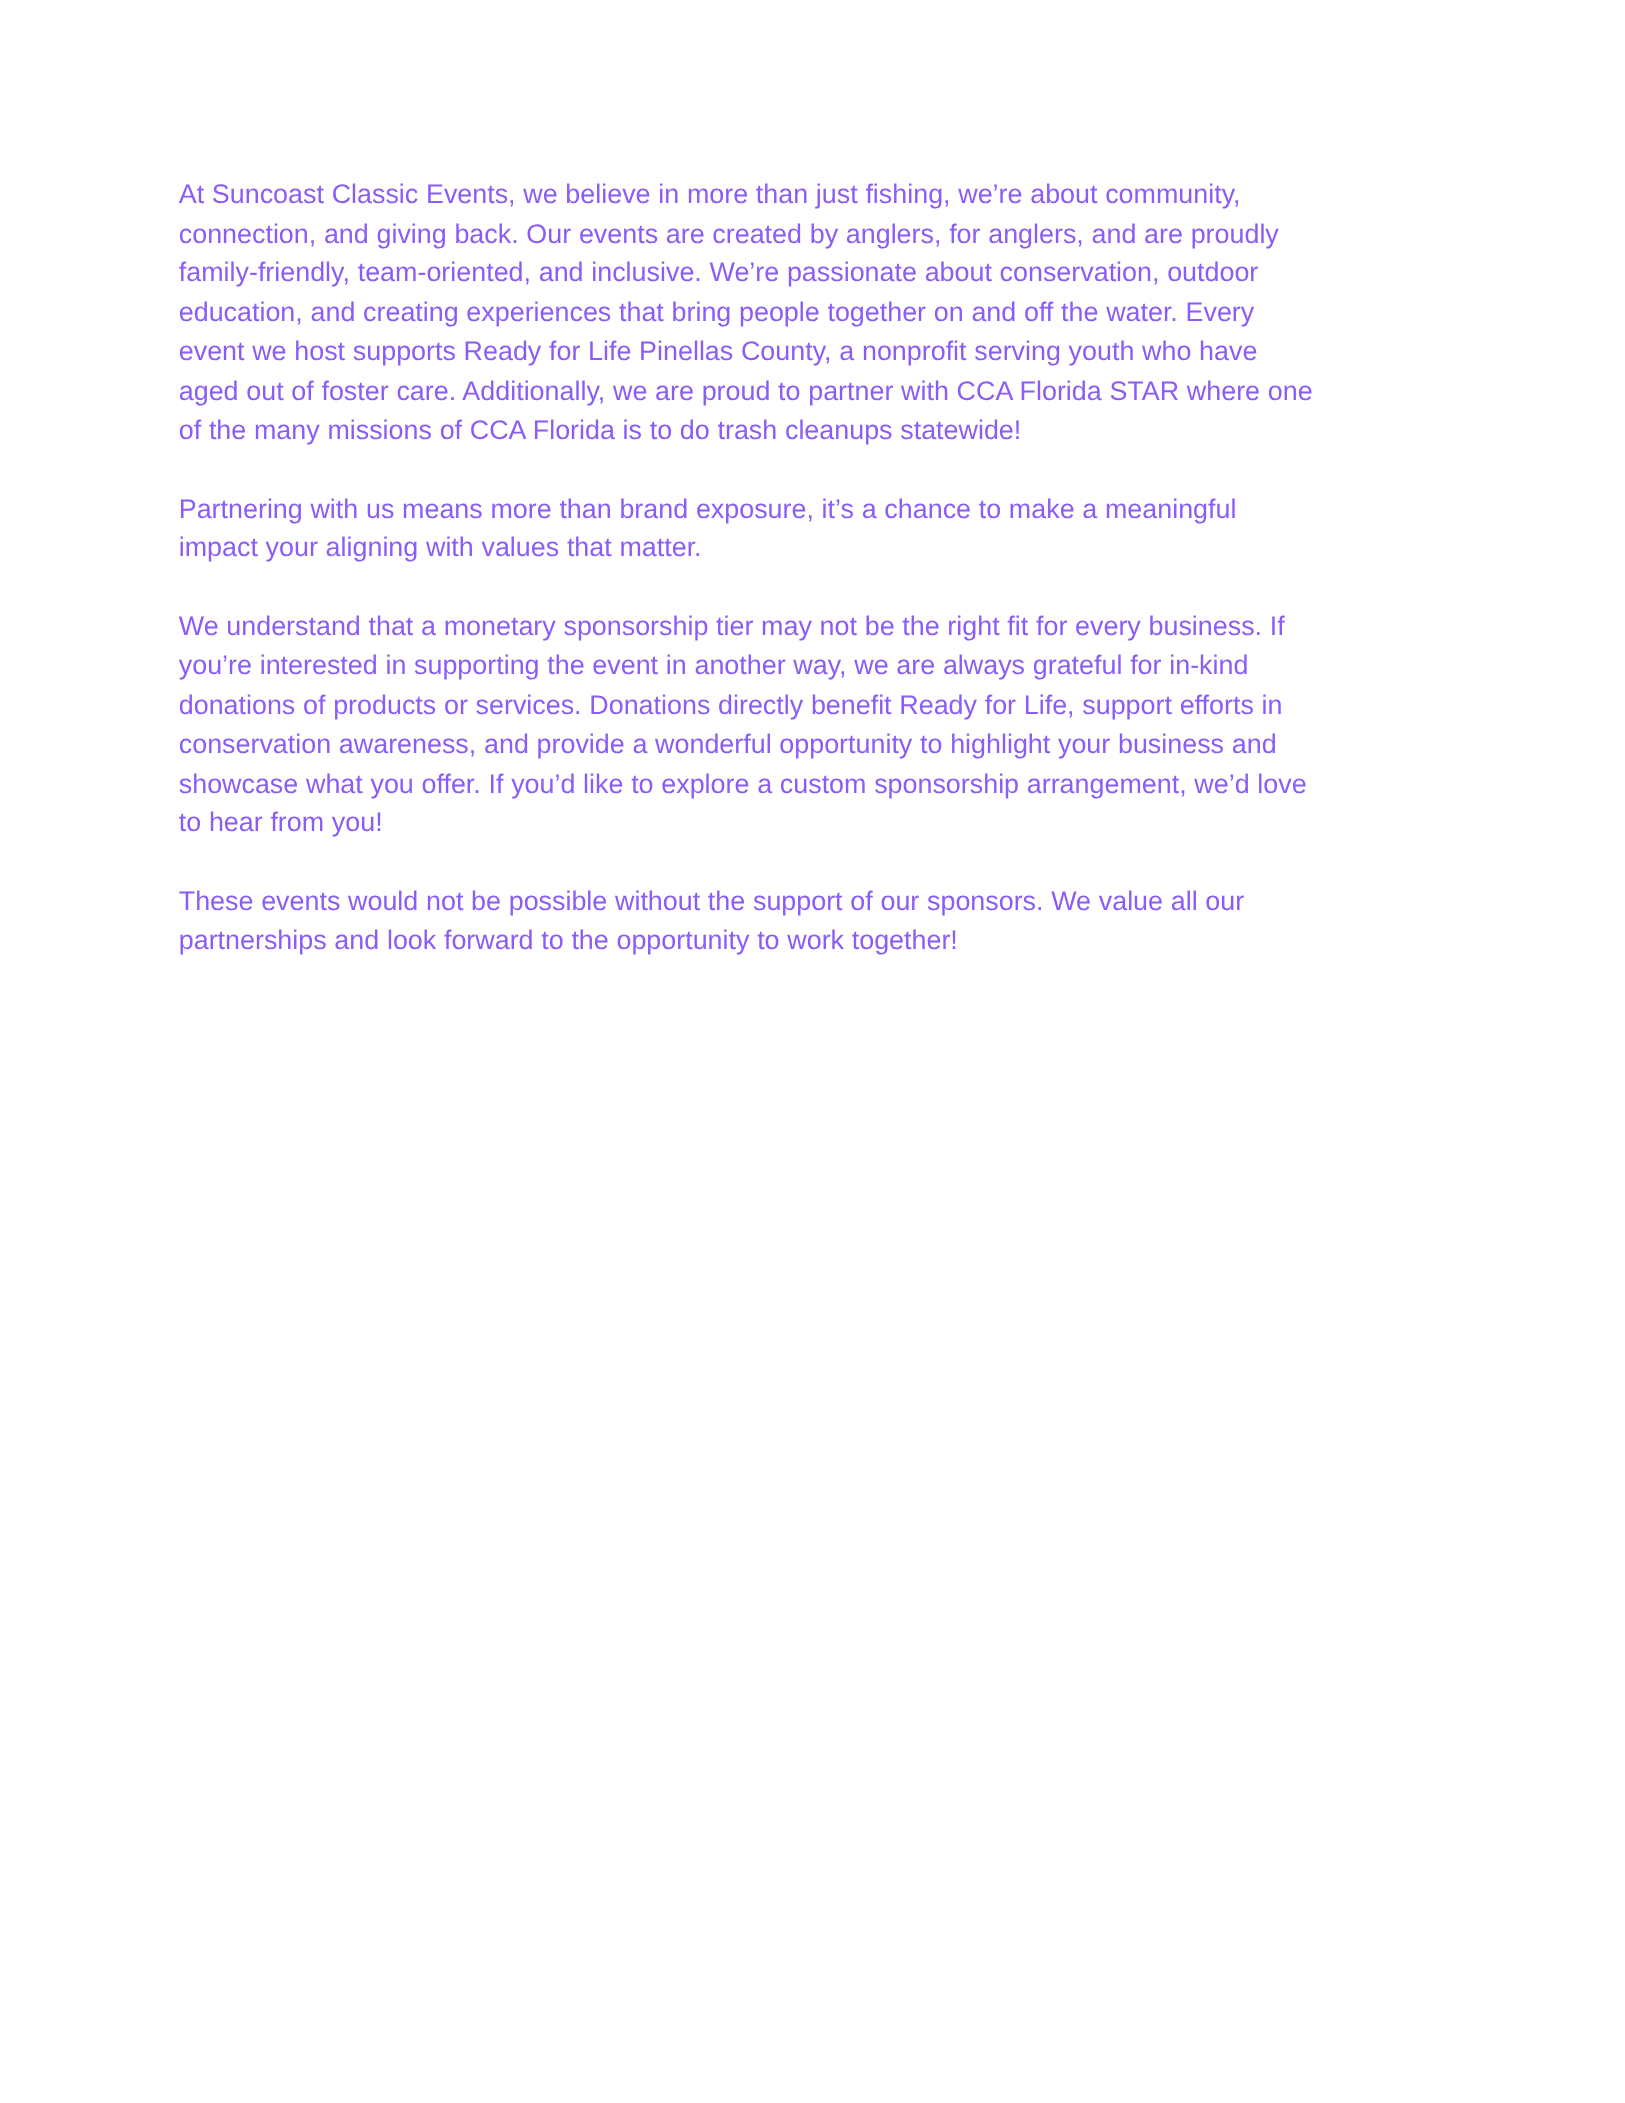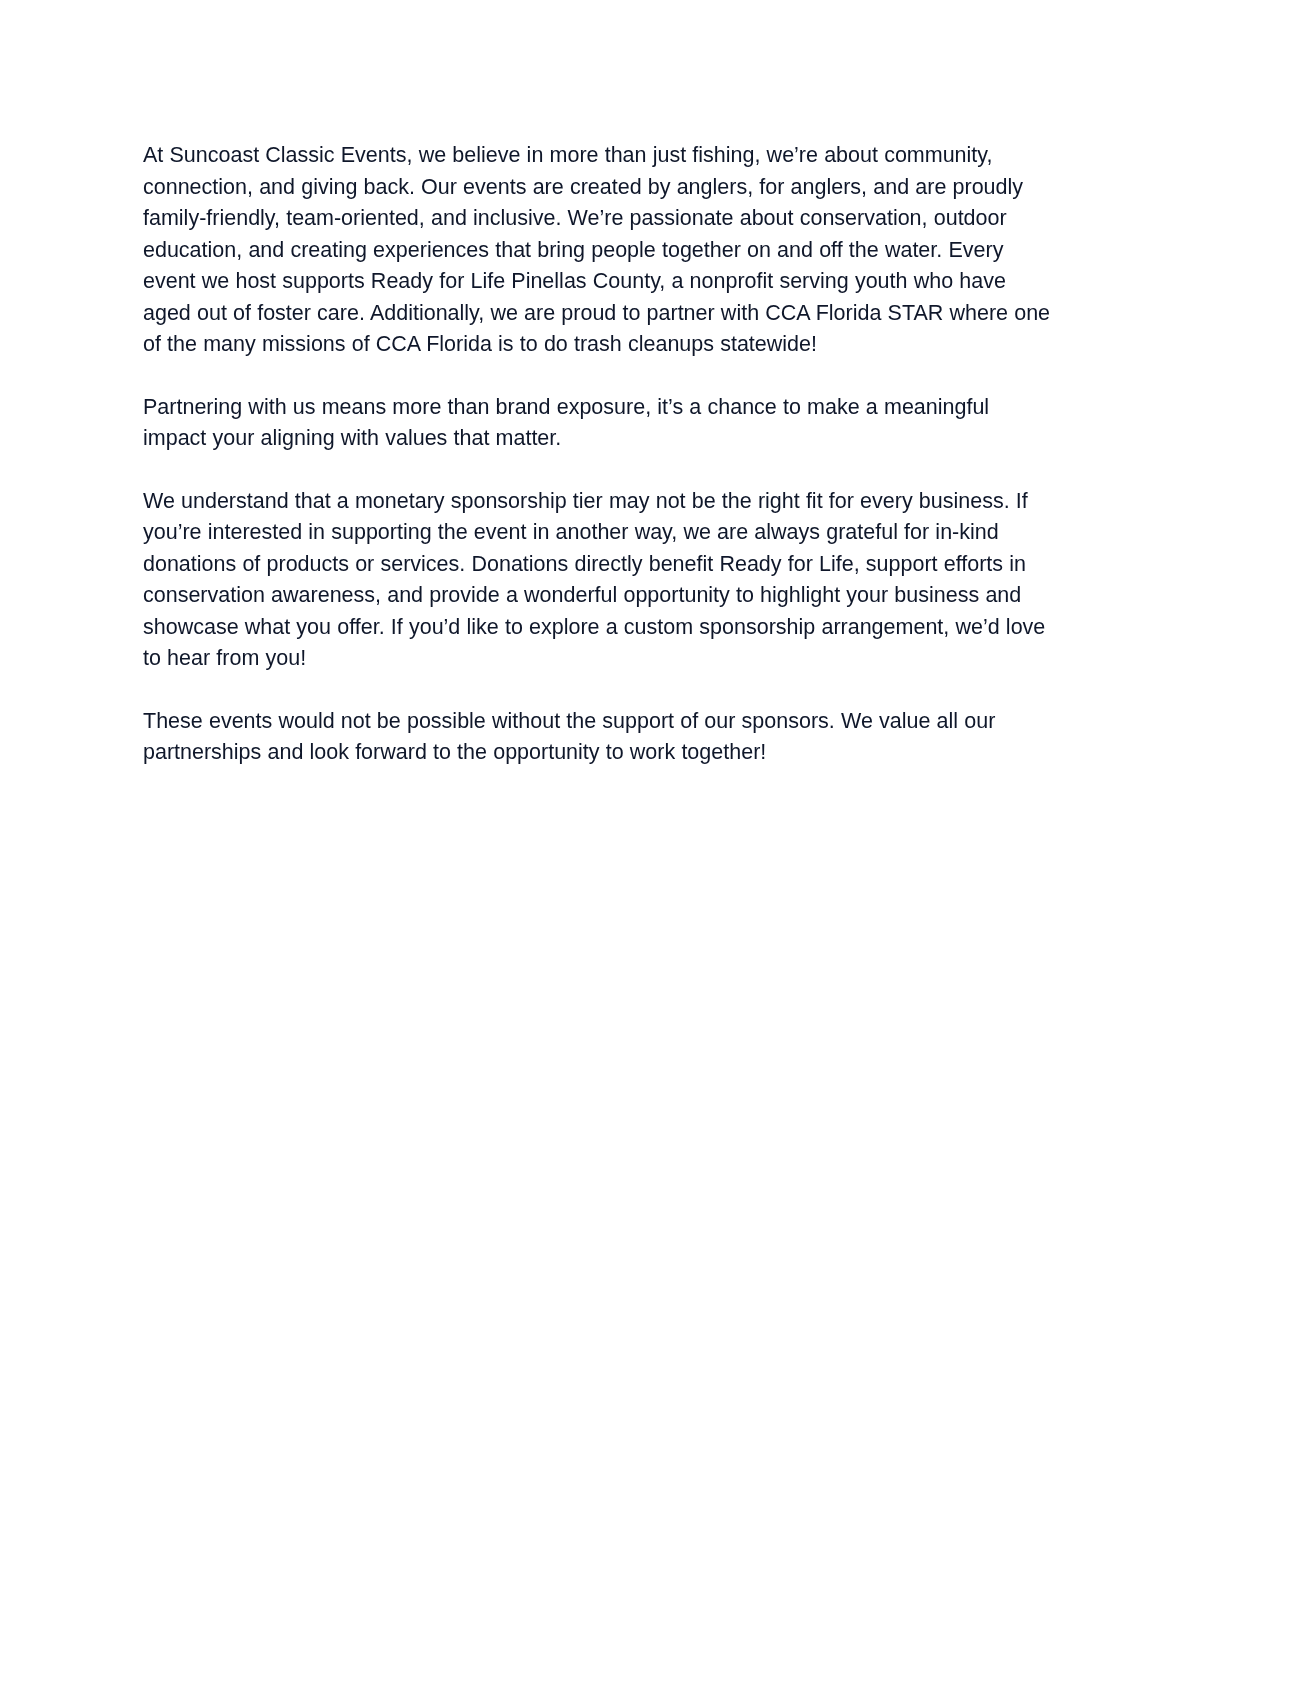--- a/index.html
+++ b/index.html
@@ -22,21 +22,21 @@
   }
   .doc-body {
     position: absolute;
     left: 143px;
     top: 140px;
     width: 915px;
   }
   .para {
     font-size: 21.5px;
     line-height: 31.5px;
-    color: #0f172a;
+    color: #8b5cf6;
     margin: 0 0 31px 0;
     text-align: left;
     letter-spacing: 0.0px;
     word-spacing: 0.2px;
   }
   .para:last-child {
     margin-bottom: 4px;
   }
 </style>
 </head>

